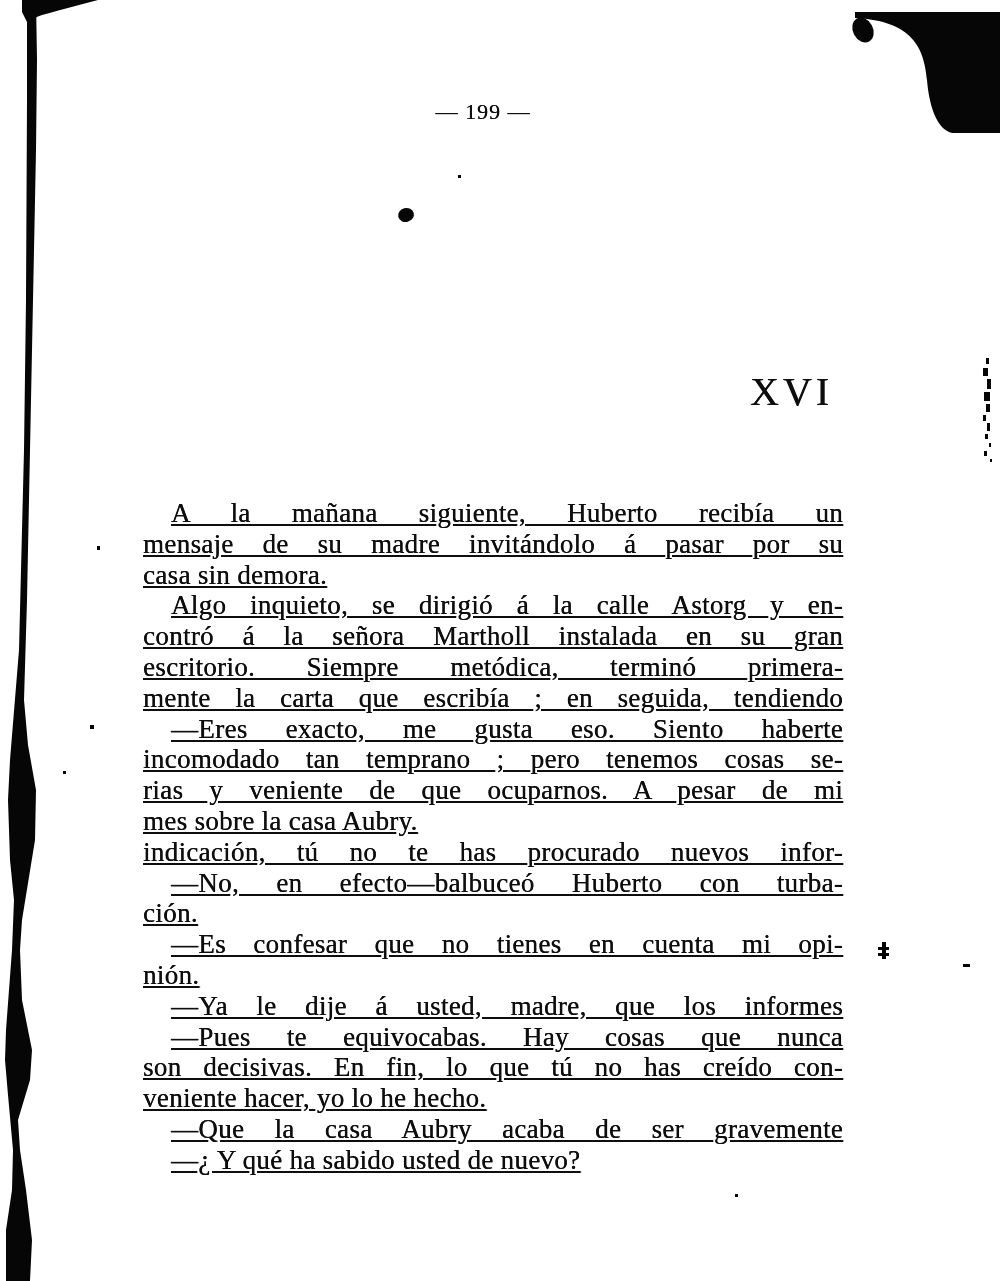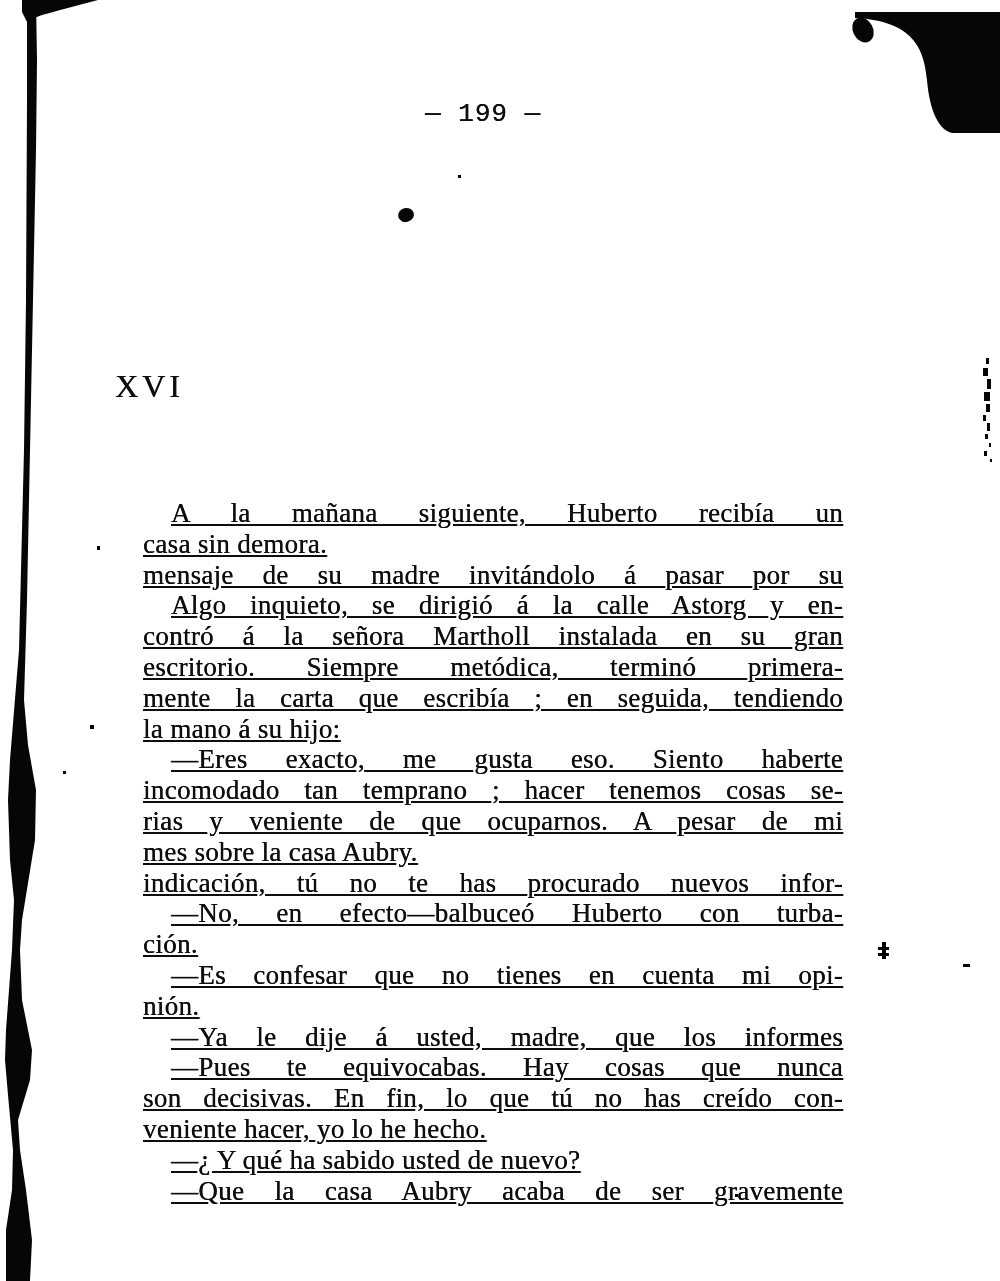--- a/index.html
+++ b/index.html
@@ -15,32 +15,31 @@
     overflow: hidden;
     font-family: "Liberation Serif", serif;
     color: #0e0e0e;
   }
   .page-number {
     position: absolute;
     top: 99px;
     left: 133px;
     width: 700px;
     text-align: center;
-    font-size: 26px;
+    font-size: 22px;
     letter-spacing: 1px;
     text-shadow: 0.3px 0 0 currentColor;
-    font-family: Liberation Mono, monospace;
   }
   .chapter-heading {
     position: absolute;
     top: 368px;
-    left: 115px;
+    left: 133px;
     width: 700px;
-    text-align: left;
-    font-size: 32px;
+    text-align: right;
+    font-size: 40px;
     letter-spacing: 4px;
     text-shadow: 0.4px 0 0 currentColor;
   }
   .body-text {
     position: absolute;
     top: 498px;
     left: 143px;
     width: 700px;
     font-size: 27px;
     line-height: 30.8px;
@@ -71,42 +70,41 @@
 <body>
 
 <div class="page">
 
   <div class="page-number">— 199 —</div>
 
   <div class="chapter-heading">XVI</div>
 
   <div class="body-text">
       <div class="line just indent">A la mañana siguiente, Huberto recibía un</div>
+      <div class="line just">mensaje de su madre invitándolo á pasar por su</div>
       <div class="line">casa sin demora.</div>
-      <div class="line just">mensaje de su madre invitándolo á pasar por su</div>
       <div class="line just indent">Algo inquieto, se dirigió á la calle Astorg y en-</div>
       <div class="line just">contró á la señora Martholl instalada en su gran</div>
       <div class="line just">escritorio. Siempre metódica, terminó primera-</div>
       <div class="line just">mente la carta que escribía ; en seguida, tendiendo</div>
-      <div class="line">la mano á su hijo:</div>
       <div class="line just indent">—Eres exacto, me gusta eso. Siento haberte</div>
-      <div class="line just">incomodado tan temprano ; hacer tenemos cosas se-</div>
+      <div class="line just">incomodado tan temprano ; pero tenemos cosas se-</div>
       <div class="line just">rias y veniente de que ocuparnos. A pesar de mi</div>
       <div class="line">mes sobre la casa Aubry.</div>
       <div class="line just">indicación, tú no te has procurado nuevos infor-</div>
       <div class="line just indent">—No, en efecto—balbuceó Huberto con turba-</div>
       <div class="line">ción.</div>
       <div class="line just indent">—Es confesar que no tienes en cuenta mi opi-</div>
       <div class="line">nión.</div>
       <div class="line just indent">—Ya le dije á usted, madre, que los informes</div>
       <div class="line just indent">—Pues te equivocabas. Hay cosas que nunca</div>
       <div class="line just">son decisivas. En fin, lo que tú no has creído con-</div>
       <div class="line">veniente hacer, yo lo he hecho.</div>
+      <div class="line just indent">—Que la casa Aubry acaba de ser gravemente</div>
       <div class="line indent">—¿ Y qué ha sabido usted de nuevo?</div>
-      <div class="line just indent">—Que la casa Aubry acaba de ser gravemente</div>
     </div>
 
   <svg class="artifacts" width="1000" height="1281" viewBox="0 0 1000 1281" xmlns="http://www.w3.org/2000/svg">
 
     <path fill="#060606" d="
       M27,0 L27,100 L26,300 L24,450 L19,650 L10,760 L8,800 L10,860 L14,900
       L12,950 L6,1030 L5,1060 L8,1095 L13,1150 L12,1190 L6,1230 L6,1281
       L30,1281 L32,1240 L26,1190 L20,1150 L18,1120 L30,1080 L32,1050 L22,1000
       L20,950 L22,920 L35,840 L36,790 L28,745 L24,700 L27,600 L30,450 L33,300
       L36,150 L37,60 L36,0 Z"></path>

